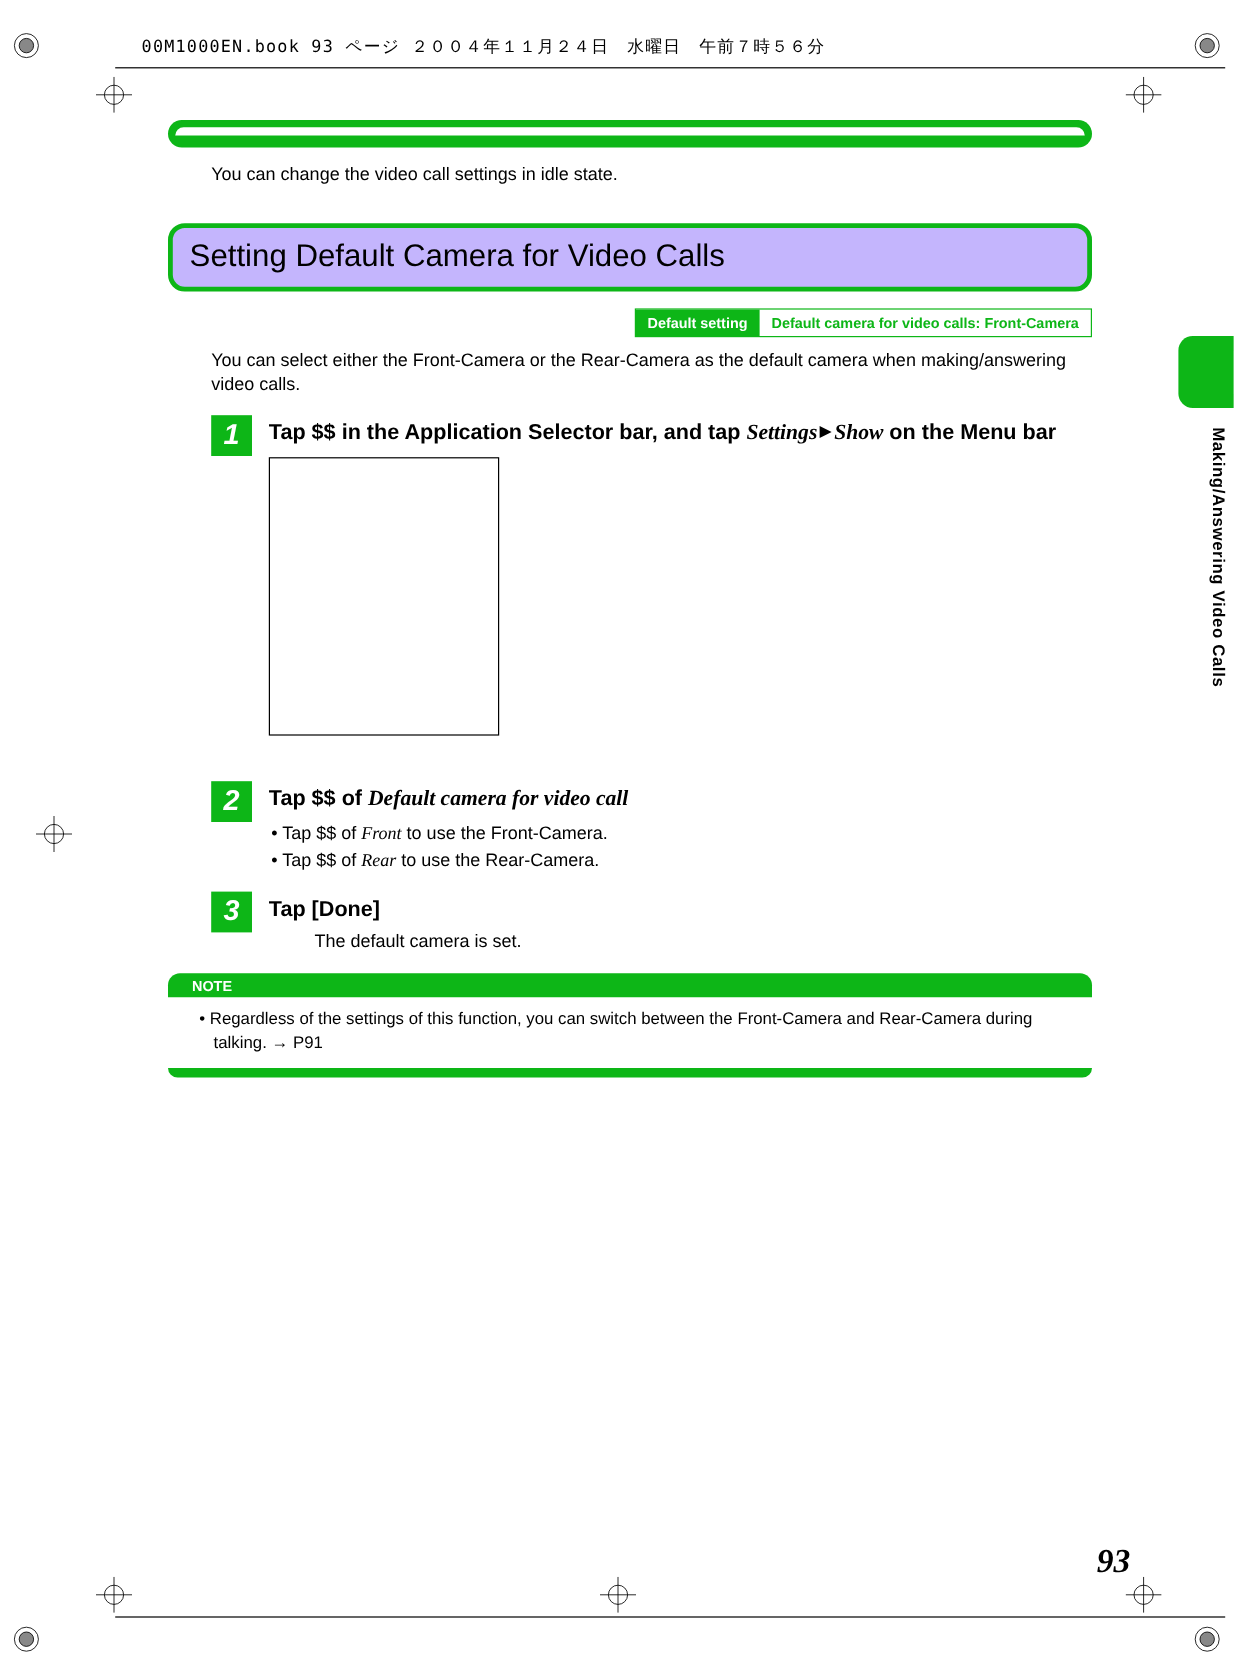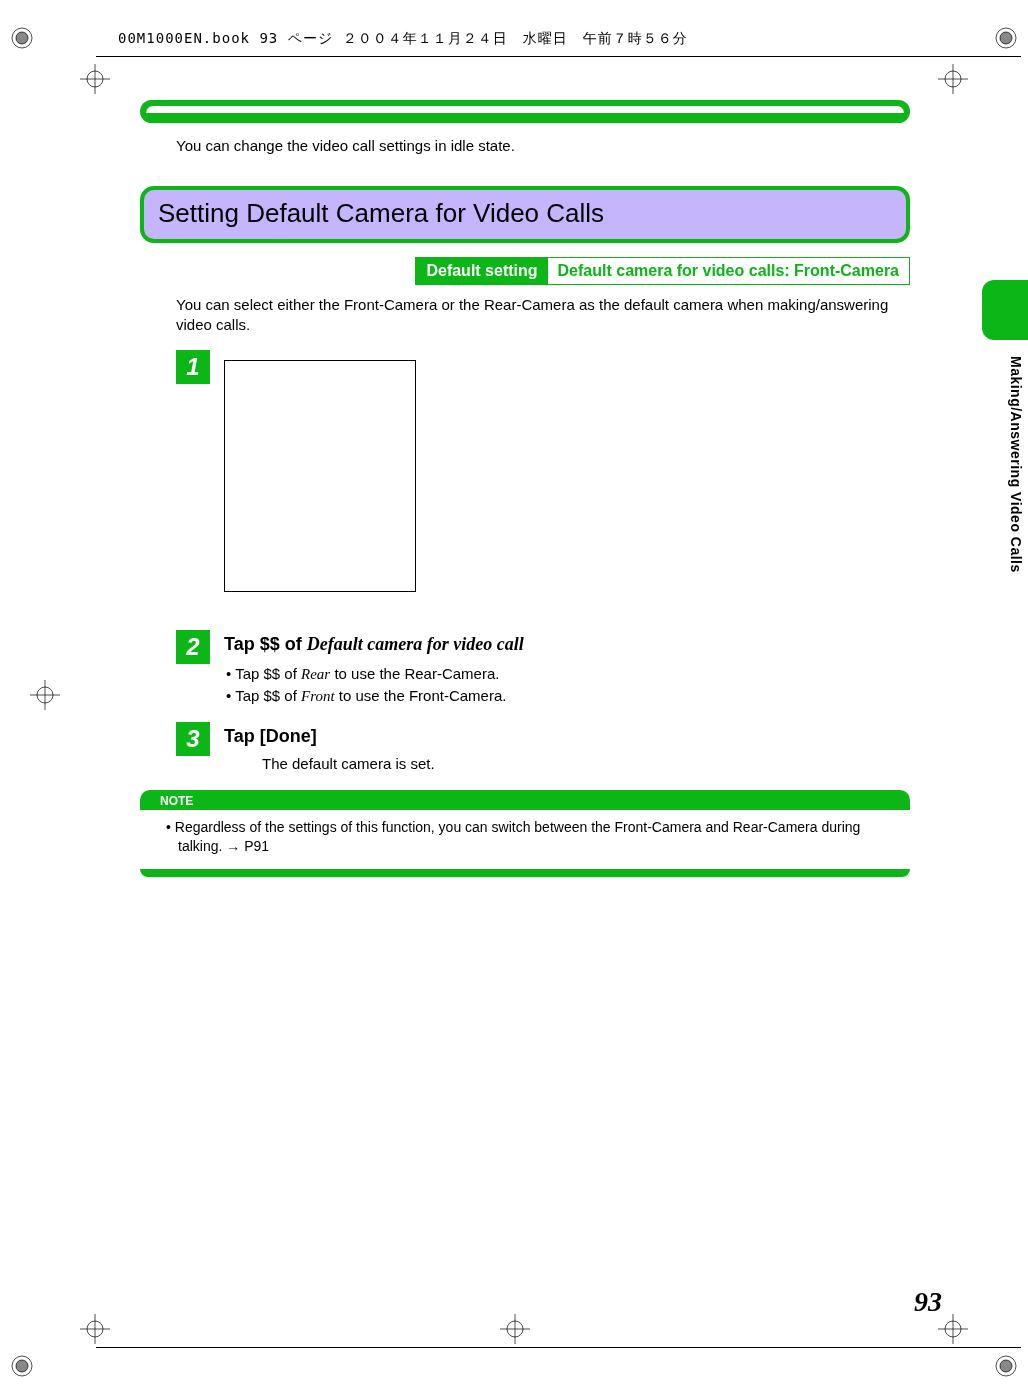--- a/index.html
+++ b/index.html
@@ -95,21 +95,21 @@
   .subtitle-box h2 {
     margin: 0;
     font-size: 26px;
     font-weight: normal;
     color: #000;
   }
   .default-row {
     float: right;
     border: 1px solid #0DB617;
     display: flex;
-    font-size: 16px;
+    font-size: 12px;
     margin: 0 0 10px 0;
   }
   .default-label {
     background: #0DB617;
     color: #fff;
     font-weight: bold;
     padding: 4px 10px;
   }
   .default-value {
     color: #0DB617;
@@ -334,33 +334,38 @@
       <div class="default-label">Default setting</div>
       <div class="default-value">Default camera for video calls: Front-Camera</div>
     </div>
     <div class="clearfix"></div>
 
     <div class="body-text">You can select either the Front-Camera or the Rear-Camera as the default camera when making/answering video calls.</div>
 
     <div class="step">
       <div class="step-num">1</div>
       <div class="step-content">
+        <div class="step-title">
+          <span>Tap $$ in the Application Selector bar, and tap </span><span class="serif-it">Settings</span><span class="arrow-marker"><svg width="14" height="12">
+                <polygon points="2,1 12,6 2,11" fill="#000"></polygon>
+              </svg></span><span class="serif-it">Show</span><span> on the Menu bar</span>
+        </div>
         <div class="screenshot-box"></div>
       </div>
     </div>
 
     <div class="step">
       <div class="step-num">2</div>
       <div class="step-content">
         <div class="step-title">
           <span>Tap $$ of </span><span class="serif-it">Default camera for video call</span>
         </div>
         <div class="bullets">
+          <div class="b"><span>Tap $$ of </span><span class="serif-it-r">Front</span><span> to use the Front-Camera.</span></div>
           <div class="b"><span>Tap $$ of </span><span class="serif-it-r">Rear</span><span> to use the Rear-Camera.</span></div>
-          <div class="b"><span>Tap $$ of </span><span class="serif-it-r">Front</span><span> to use the Front-Camera.</span></div>
         </div>
       </div>
     </div>
 
     <div class="step">
       <div class="step-num">3</div>
       <div class="step-content">
         <div class="step-title">Tap [Done]</div>
         <div class="step-body">The default camera is set.</div>
       </div>

